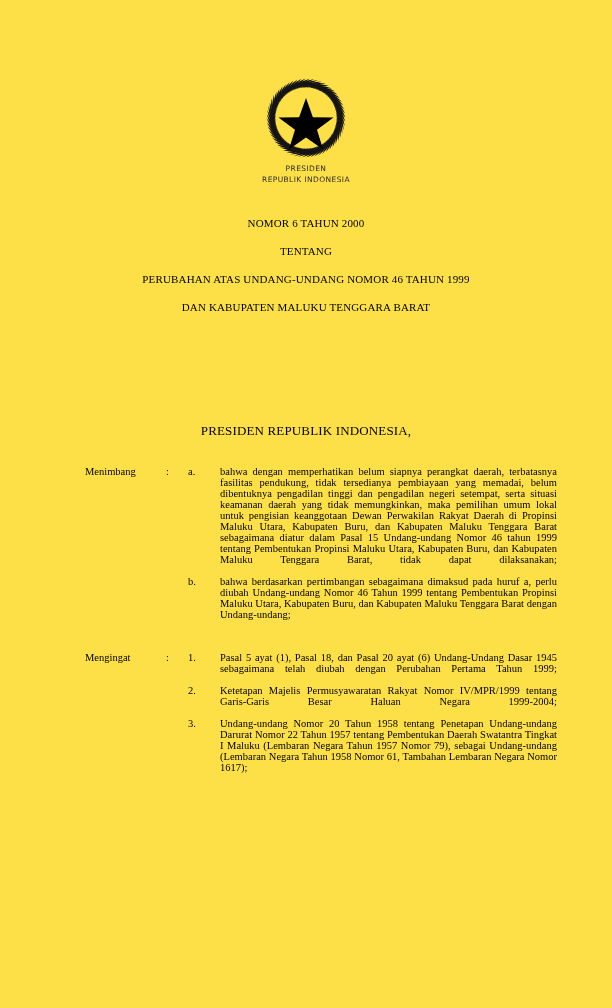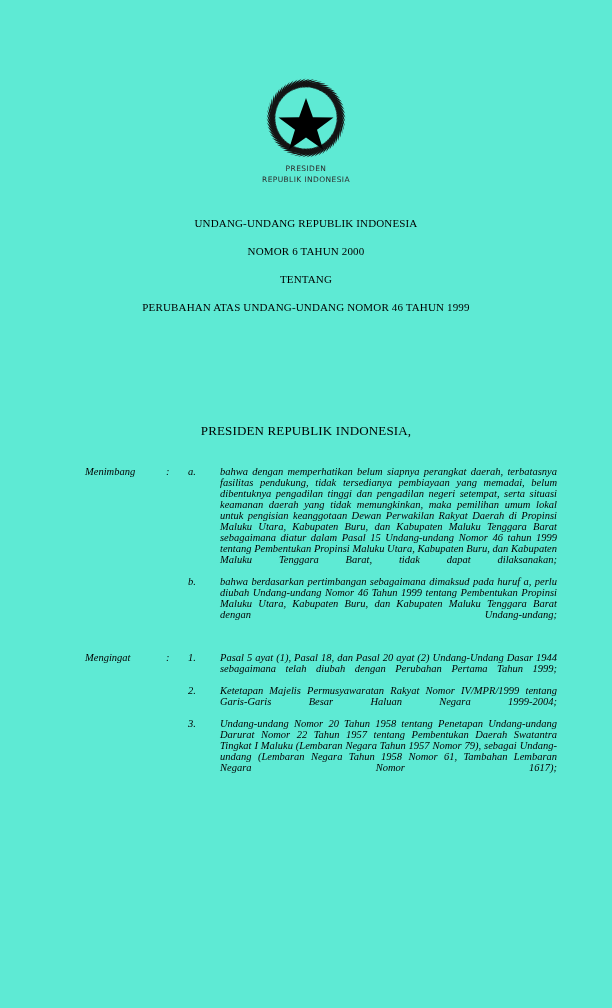--- a/index.html
+++ b/index.html
@@ -4,21 +4,21 @@
 <style>
   html, body {
     margin: 0;
     padding: 0;
     background: #ffffff;
   }
   .page {
     position: relative;
     width: 612px;
     height: 1008px;
-    background: #5eead4;
+    background: #fde047;
     overflow: hidden;
     font-family: "Liberation Serif", "DejaVu Serif", serif;
     color: #000000;
   }
 
   
   .crest-block {
     position: absolute;
     top: 76px;
     left: 0;
@@ -75,21 +75,20 @@
   
   .clauses {
     position: absolute;
     top: 466px;
     left: 0;
     width: 612px;
   }
   .section {
     position: relative;
     margin-bottom: 21px;
-    font-style: italic;
   }
   .section:last-child { margin-bottom: 0; }
 
   .section-label {
     position: absolute;
     left: 85px;
     top: 0;
     width: 80px;
     font-size: 10.5px;
     line-height: 12.4px;
@@ -214,24 +213,24 @@
         <polygon points="42,22 48.9,41.3 69.5,41.6 53,53.8 59.1,73.4 42,61.5 24.9,73.4 31,53.8 14.5,41.6 35.1,41.3" fill="#000000"></polygon>
       </svg>
     </div>
     <div class="crest-caption">
       <div>PRESIDEN</div>
       <div>REPUBLIK INDONESIA</div>
     </div>
   </div>
 
   <div class="title-block">
-      <div class="title-line">UNDANG-UNDANG REPUBLIK INDONESIA</div>
       <div class="title-line">NOMOR 6 TAHUN 2000</div>
       <div class="title-line">TENTANG</div>
       <div class="title-line">PERUBAHAN ATAS UNDANG-UNDANG NOMOR 46 TAHUN 1999</div>
+      <div class="title-line">DAN KABUPATEN MALUKU TENGGARA BARAT</div>
     </div>
 
   <div class="preamble">PRESIDEN REPUBLIK INDONESIA,</div>
 
   <div class="clauses">
       <div class="section">
         <div class="section-label">Menimbang</div>
         <div class="section-colon">:</div>
         <ul class="items">
           <li class="item">
@@ -243,21 +242,21 @@
             <div class="item-text">bahwa berdasarkan pertimbangan sebagaimana dimaksud pada huruf a, perlu diubah Undang-undang Nomor 46 Tahun 1999 tentang Pembentukan Propinsi Maluku Utara, Kabupaten Buru, dan Kabupaten Maluku Tenggara Barat dengan Undang-undang;</div>
           </li>
         </ul>
       </div>
       <div class="section">
         <div class="section-label">Mengingat</div>
         <div class="section-colon">:</div>
         <ul class="items">
           <li class="item">
             <span class="item-marker">1.</span>
-            <div class="item-text">Pasal 5 ayat (1), Pasal 18, dan Pasal 20 ayat (2) Undang-Undang Dasar 1944 sebagaimana telah diubah dengan Perubahan Pertama Tahun 1999;</div>
+            <div class="item-text">Pasal 5 ayat (1), Pasal 18, dan Pasal 20 ayat (6) Undang-Undang Dasar 1945 sebagaimana telah diubah dengan Perubahan Pertama Tahun 1999;</div>
           </li>
           <li class="item">
             <span class="item-marker">2.</span>
             <div class="item-text">Ketetapan Majelis Permusyawaratan Rakyat Nomor IV/MPR/1999 tentang Garis-Garis Besar Haluan Negara 1999-2004;</div>
           </li>
           <li class="item">
             <span class="item-marker">3.</span>
             <div class="item-text">Undang-undang Nomor 20 Tahun 1958 tentang Penetapan Undang-undang Darurat Nomor 22 Tahun 1957 tentang Pembentukan Daerah Swatantra Tingkat I Maluku (Lembaran Negara Tahun 1957 Nomor 79), sebagai Undang-undang (Lembaran Negara Tahun 1958 Nomor 61, Tambahan Lembaran Negara Nomor 1617);</div>
           </li>
         </ul>

